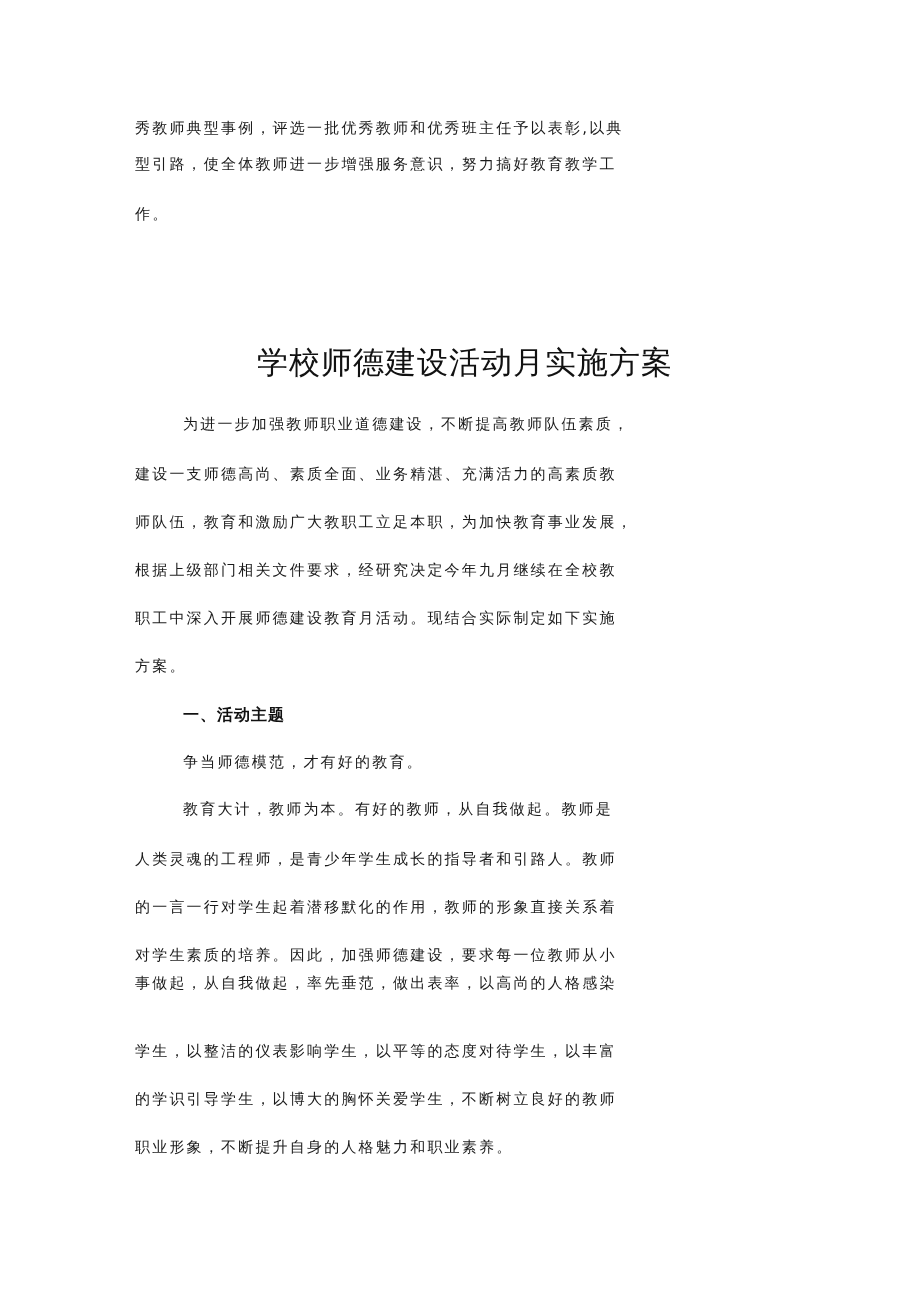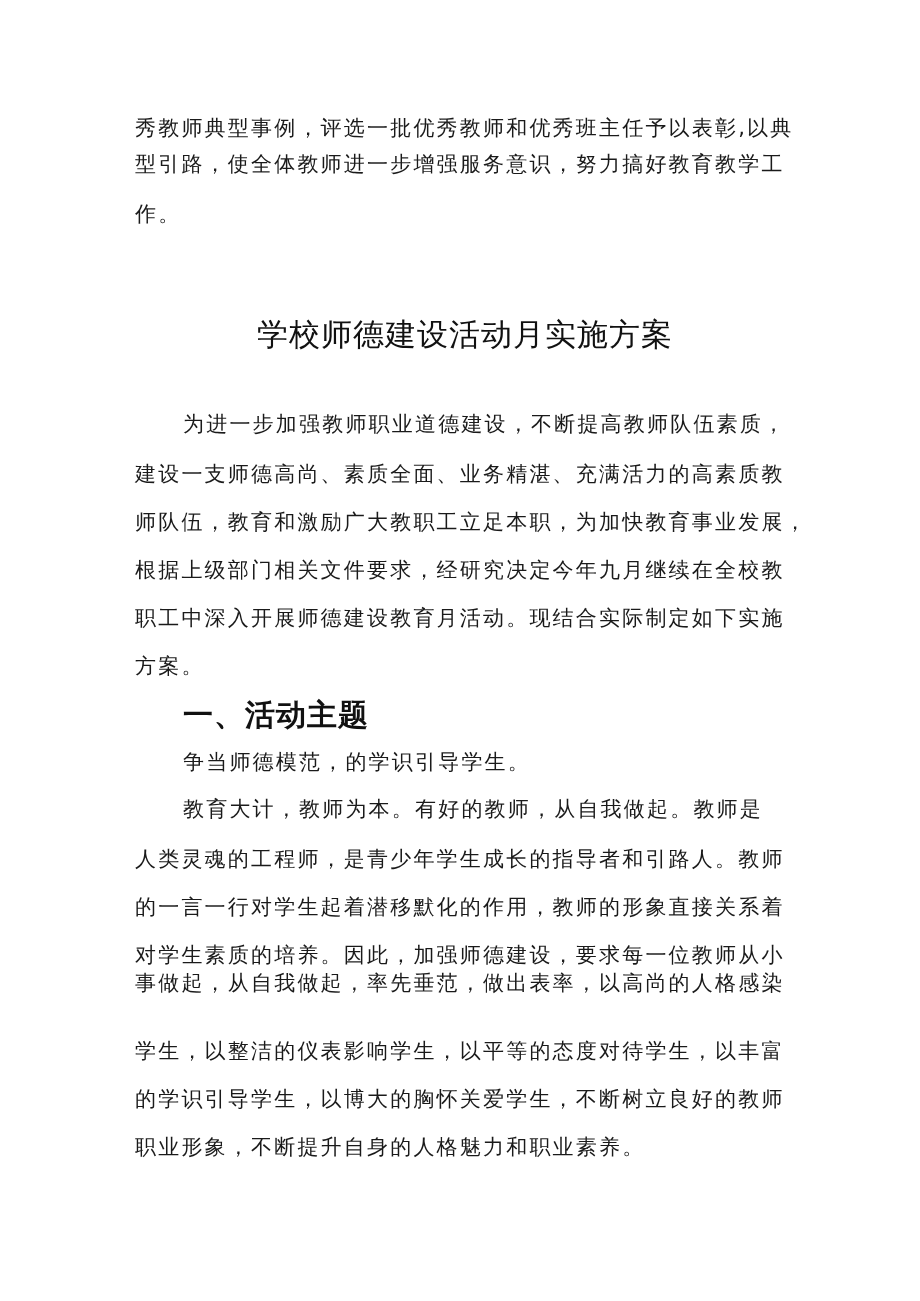--- a/index.html
+++ b/index.html
@@ -18,42 +18,43 @@
   .page {
     position: absolute;
     left: 135px;
     top: 0;
     width: 660px;
   }
   .line {
     position: absolute;
     left: 0;
     width: 660px;
-    font-size: 21px;
+    font-size: 15px;
     line-height: 28px;
     letter-spacing: 2.2px;
     white-space: nowrap;
     color: #1a1a1a;
   }
   .line.indent { left: 48px; font-family: Liberation Mono, monospace; }
   .title {
     position: absolute;
     left: 0;
     width: 660px;
     text-align: center;
     font-size: 31px;
     line-height: 40px;
     letter-spacing: 1px;
     color: #111111;
     white-space: nowrap;
+    margin-top: 28px;
   }
   .heading {
     position: absolute;
     left: 48px;
-    font-size: 30px;
+    font-size: 16px;
     line-height: 28px;
     font-weight: bold;
     letter-spacing: 1px;
     color: #111111;
     white-space: nowrap;
   }
 </style>
 </head>
 <body>
 
@@ -67,21 +68,21 @@
 
   <div class="line indent" style="top:412px">为进一步加强教师职业道德建设，不断提高教师队伍素质，</div>
   <div class="line" style="top:460px">建设一支师德高尚、素质全面、业务精湛、充满活力的高素质教</div>
   <div class="line" style="top:508px">师队伍，教育和激励广大教职工立足本职，为加快教育事业发展，</div>
   <div class="line" style="top:556px">根据上级部门相关文件要求，经研究决定今年九月继续在全校教</div>
   <div class="line" style="top:604px">职工中深入开展师德建设教育月活动。现结合实际制定如下实施</div>
   <div class="line" style="top:652px">方案。</div>
 
   <div class="heading" style="top:701px">一、活动主题</div>
 
-  <div class="line indent" style="top:750px">争当师德模范，的学识引导学生。</div>
+  <div class="line indent" style="top:750px">争当师德模范，才有好的教育。</div>
 
   <div class="line indent" style="top:797px">教育大计，教师为本。有好的教师，从自我做起。教师是</div>
   <div class="line" style="top:845px">人类灵魂的工程师，是青少年学生成长的指导者和引路人。教师</div>
   <div class="line" style="top:893px">的一言一行对学生起着潜移默化的作用，教师的形象直接关系着</div>
   <div class="line" style="top:941px">对学生素质的培养。因此，加强师德建设，要求每一位教师从小</div>
   <div class="line" style="top:969px">事做起，从自我做起，率先垂范，做出表率，以高尚的人格感染</div>
   <div class="line" style="top:1037px">学生，以整洁的仪表影响学生，以平等的态度对待学生，以丰富</div>
   <div class="line" style="top:1085px">的学识引导学生，以博大的胸怀关爱学生，不断树立良好的教师</div>
   <div class="line" style="top:1133px">职业形象，不断提升自身的人格魅力和职业素养。</div>
 

